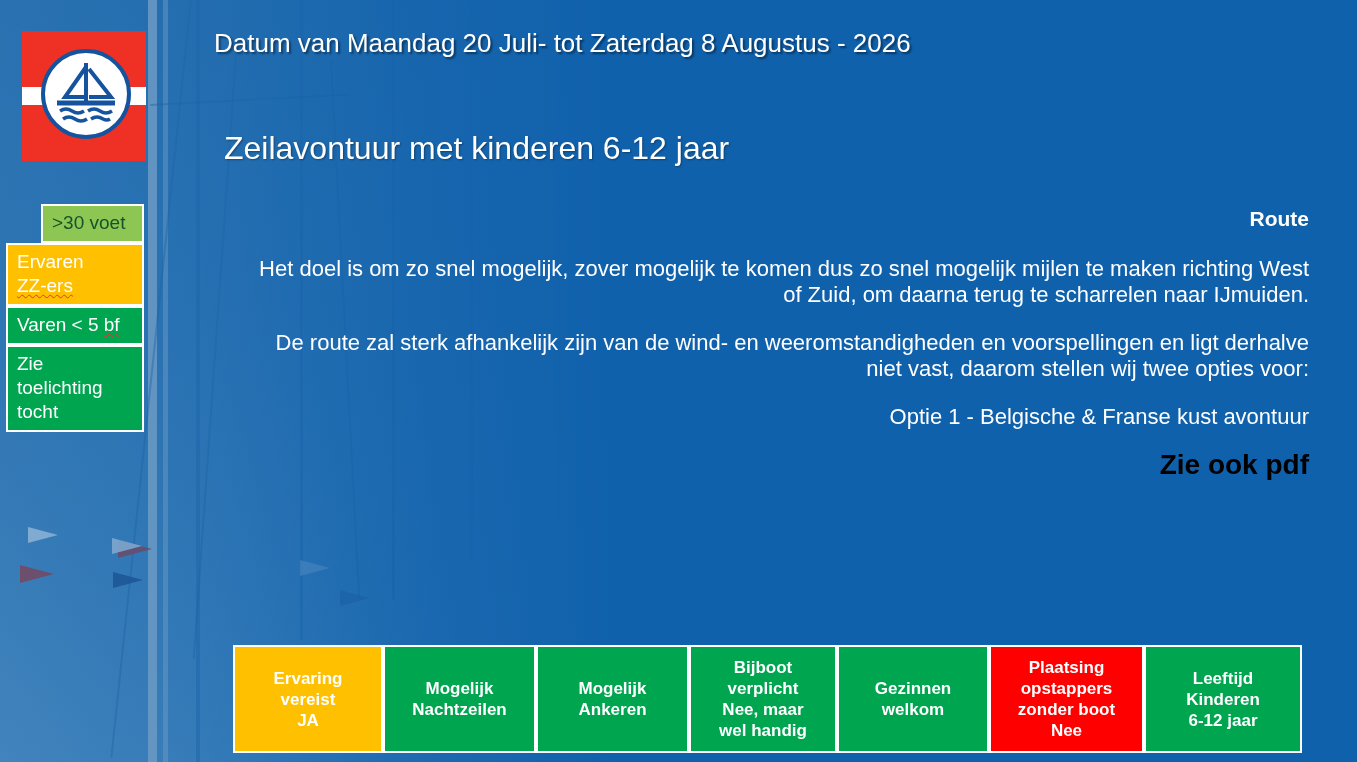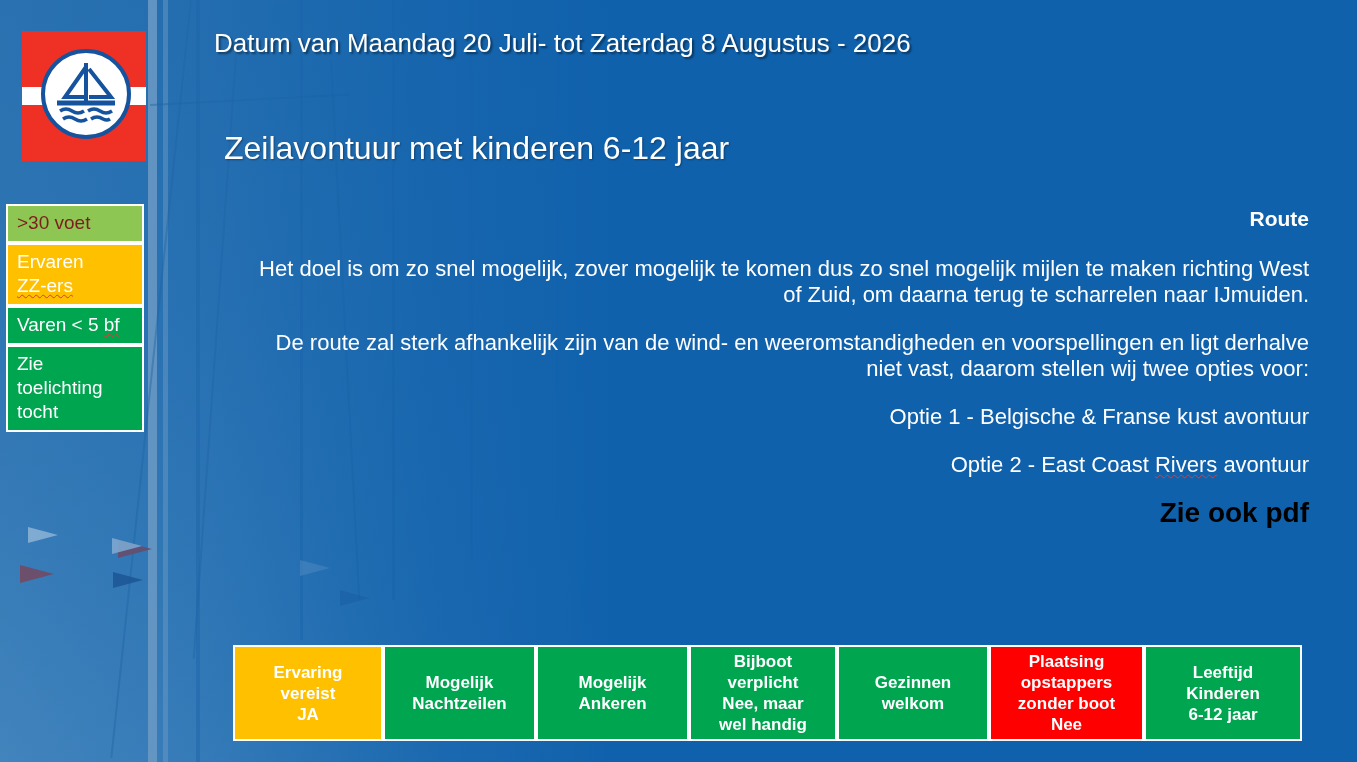--- a/index.html
+++ b/index.html
@@ -46,21 +46,21 @@
   }
   .logo-svg{position:absolute;left:19px;top:18px;width:90px;height:90px;}
 
   
   .badges{position:absolute;left:6px;top:204px;width:138px;}
   .badge{
     border:2px solid #ffffff;box-sizing:border-box;
     padding:5px 8px 6px 9px;
     font-size:19px;line-height:24px;font-weight:400;
   }
-  .b-lightgreen{background:#8dc653;color:#7f1d1d;}
+  .b-lightgreen{background:#8dc653;color:#14532d;margin-left:35px;}
   .b-amber{background:#ffc000;color:#ffffff;}
   .b-green{background:#00a550;color:#ffffff;}
 
   
   .sq{
     text-decoration:underline;
     text-decoration-color:#e03a2f;
     text-decoration-style:wavy;
     text-decoration-thickness:1px;
     text-underline-offset:2px;
@@ -81,21 +81,21 @@
   }
 
   
   .body{position:absolute;left:241px;top:206px;width:1068px;color:#ffffff;}
   .p{font-size:22px;line-height:26px;margin:0 0 22px 0;text-align:right;}
   .p.h{font-weight:bold;font-size:21px;margin-bottom:24px;}
   .p.black{color:#000000;font-weight:bold;font-size:28px;}
 
   
   .table{
-    position:absolute;left:233px;top:645px;width:1069px;height:96px;
+    position:absolute;left:233px;top:645px;width:1069px;height:108px;
     display:flex;
   }
   .cell{
     border:2px solid #ffffff;box-sizing:border-box;
     color:#ffffff;font-weight:bold;font-size:17px;line-height:21px;
     display:flex;align-items:center;justify-content:center;text-align:center;
     padding:4px 3px;
   }
   .c-amber{background:#ffc000;}
   .c-green{background:#00a550;}
@@ -167,21 +167,20 @@
 
   <div class="date-bar">Datum van Maandag 20 Juli- tot Zaterdag 8 Augustus - 2026</div>
 
   <div class="deck-title">Zeilavontuur met kinderen 6-12 jaar</div>
 
   <div class="body">
     <p class="p h">Route</p>
     <p class="p">Het doel is om zo snel mogelijk, zover mogelijk te komen dus zo snel mogelijk mijlen te maken richting West of Zuid, om daarna terug te scharrelen naar IJmuiden.</p>
     <p class="p">De route zal sterk afhankelijk zijn van de wind- en weeromstandigheden en voorspellingen en ligt derhalve niet vast, daarom stellen wij twee opties voor:</p>
     <p class="p">Optie 1 - Belgische &amp; Franse kust avontuur</p>
-    <p class="p"><span>Optie 2 - East Coast </span><span class="sq">Rivers</span><span> avontuur</span></p>
     <p class="p black">Zie ook pdf</p>
   </div>
 
   <div class="table">
     <div class="cell c-amber" style="width: 150px; background: rgb(255, 192, 0);">
         <div>
           <span>Ervaring</span>
           <span>vereist</span>
           <span>JA</span>
         </div>

